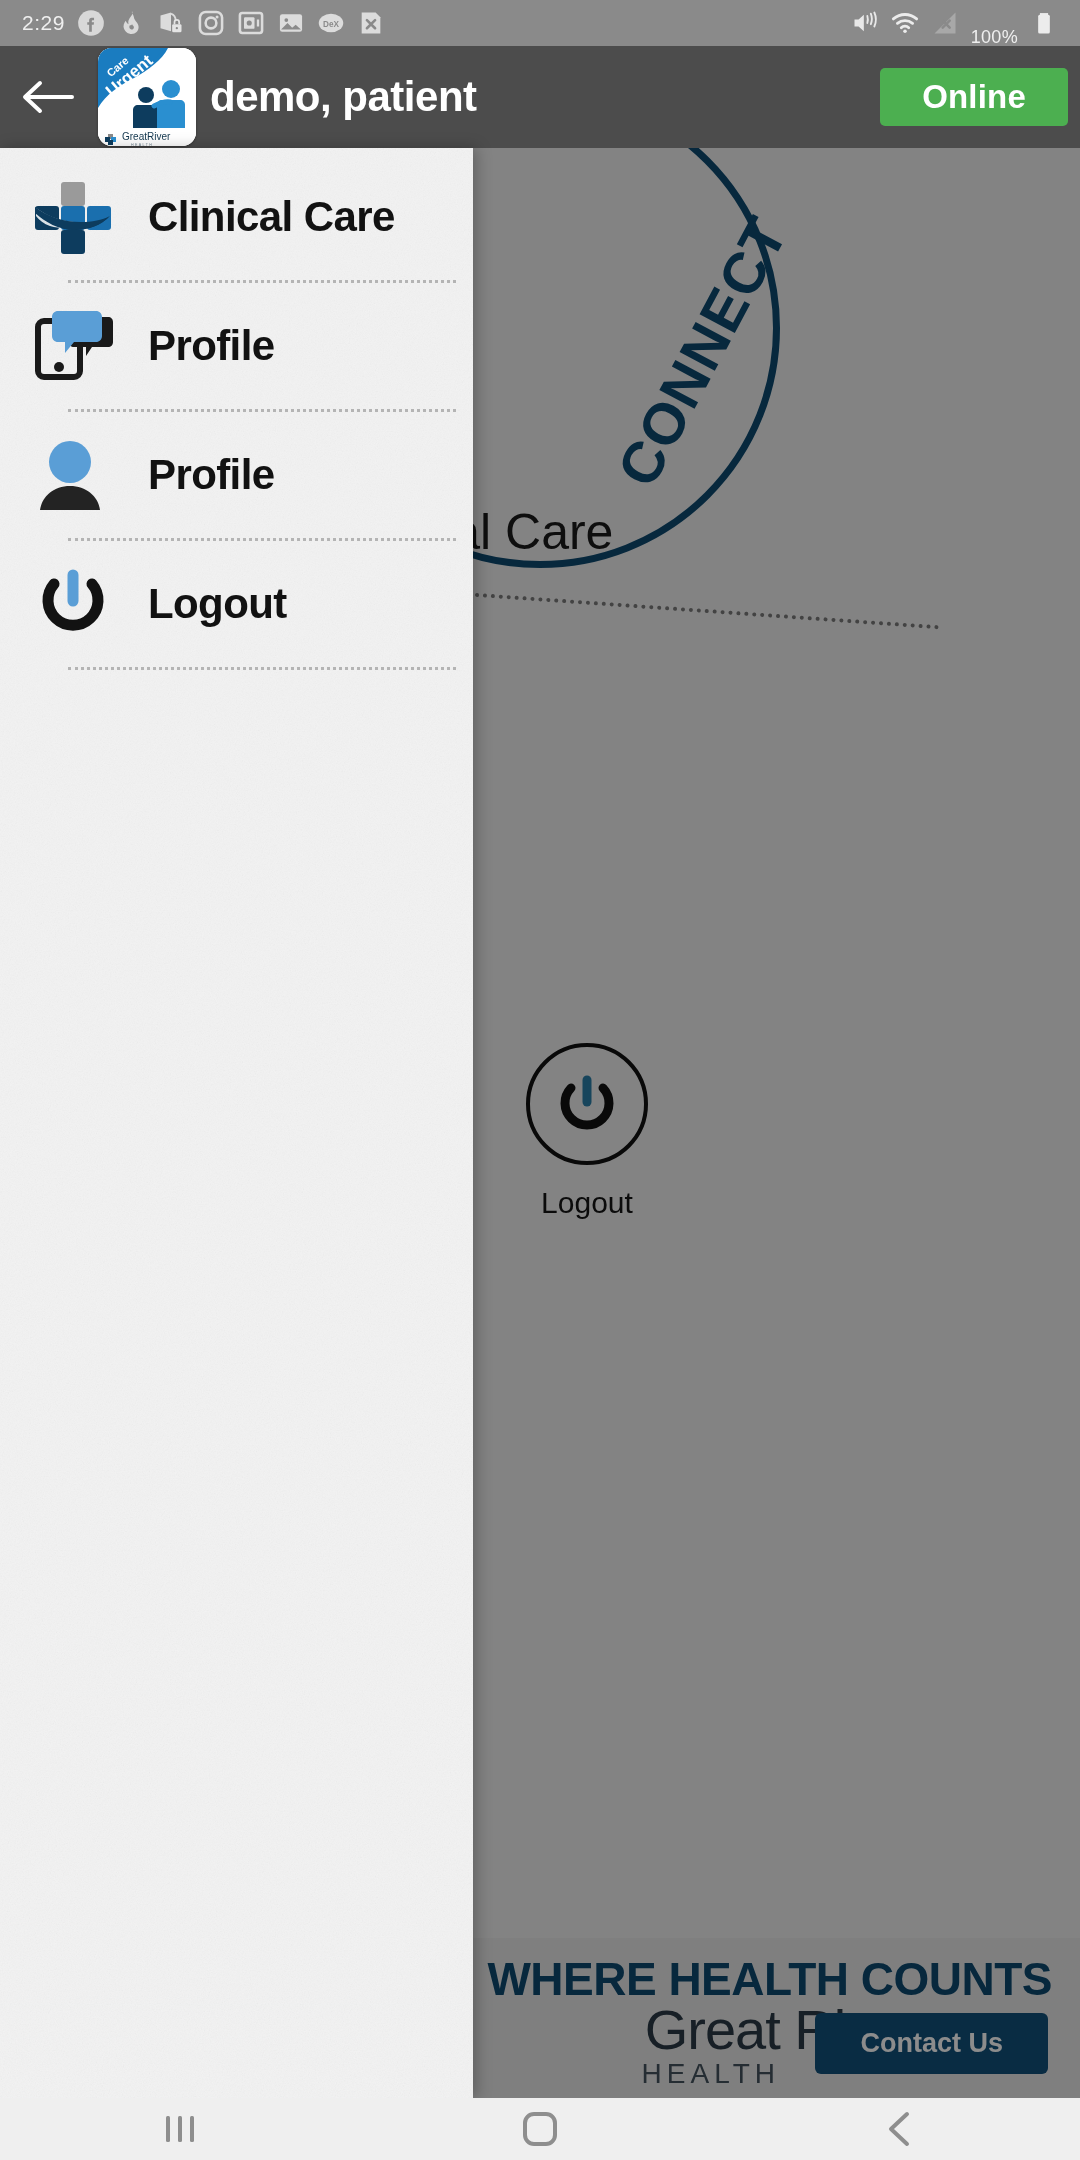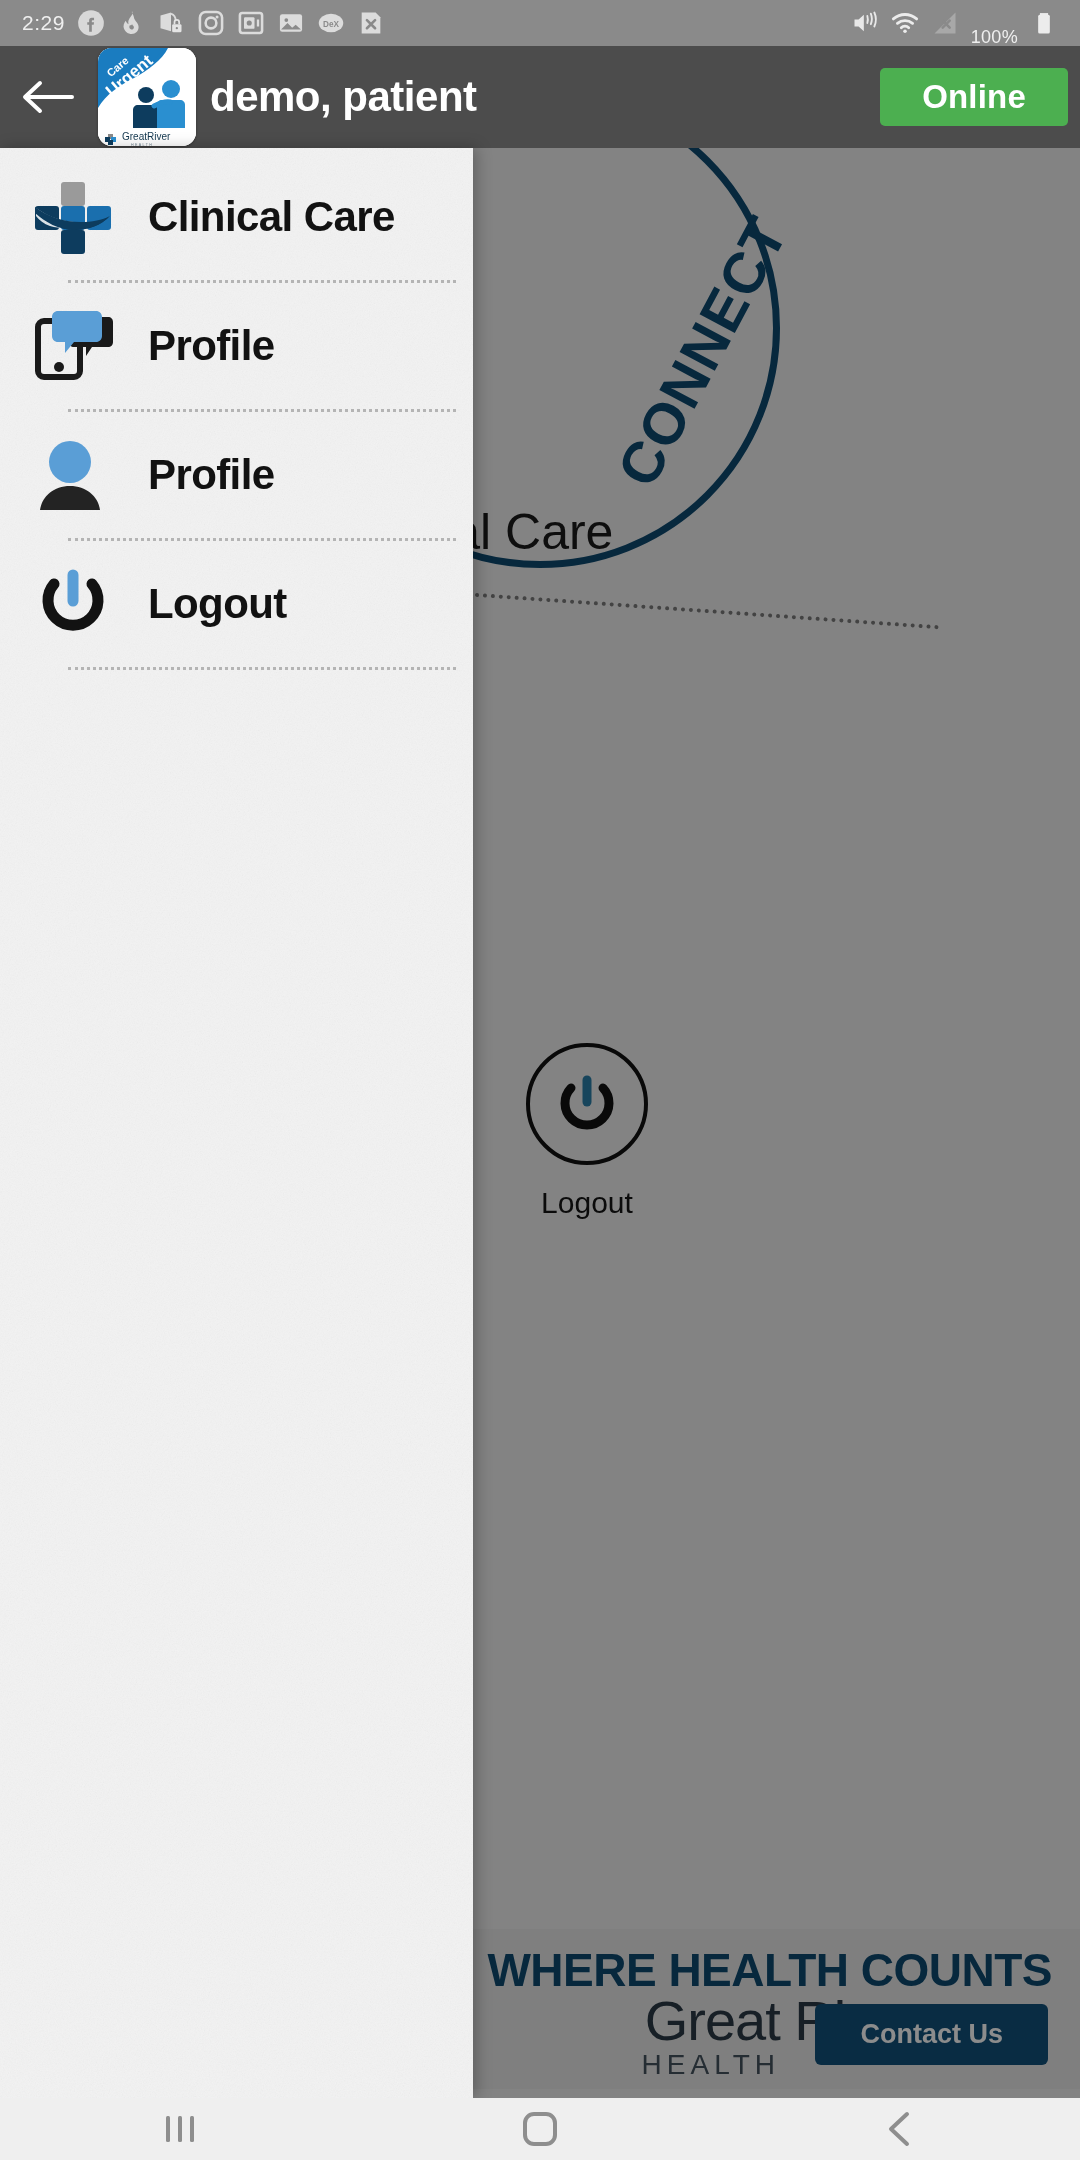--- a/index.html
+++ b/index.html
@@ -73,21 +73,21 @@
   #bg-logout-circle {
     position: absolute; top: 895px; left: 526px; width: 122px; height: 122px;
     border: 4px solid #111; border-radius: 50%;
     display: flex; align-items: center; justify-content: center;
   }
   #bg-logout-label {
     position: absolute; top: 1038px; left: 526px; width: 122px;
     text-align: center; font-size: 30px; color: #141414;
   }
   #bg-footer {
-    position: absolute; bottom: 9px; left: 0; width: 1080px; height: 160px;
+    position: absolute; bottom: 0; left: 0; width: 1080px; height: 160px;
     background: #e8e8e8;
   }
   #bg-footer-line1 {
     position: absolute; bottom: 92px; right: 28px; font-size: 46px;
     font-weight: 700; color: #0d4a70; white-space: nowrap; letter-spacing: -.5px;
   }
   #bg-footer-line2 {
     position: absolute; bottom: 36px; right: 160px; font-size: 56px;
     color: #2b3a46; white-space: nowrap; letter-spacing: -1px;
   }

